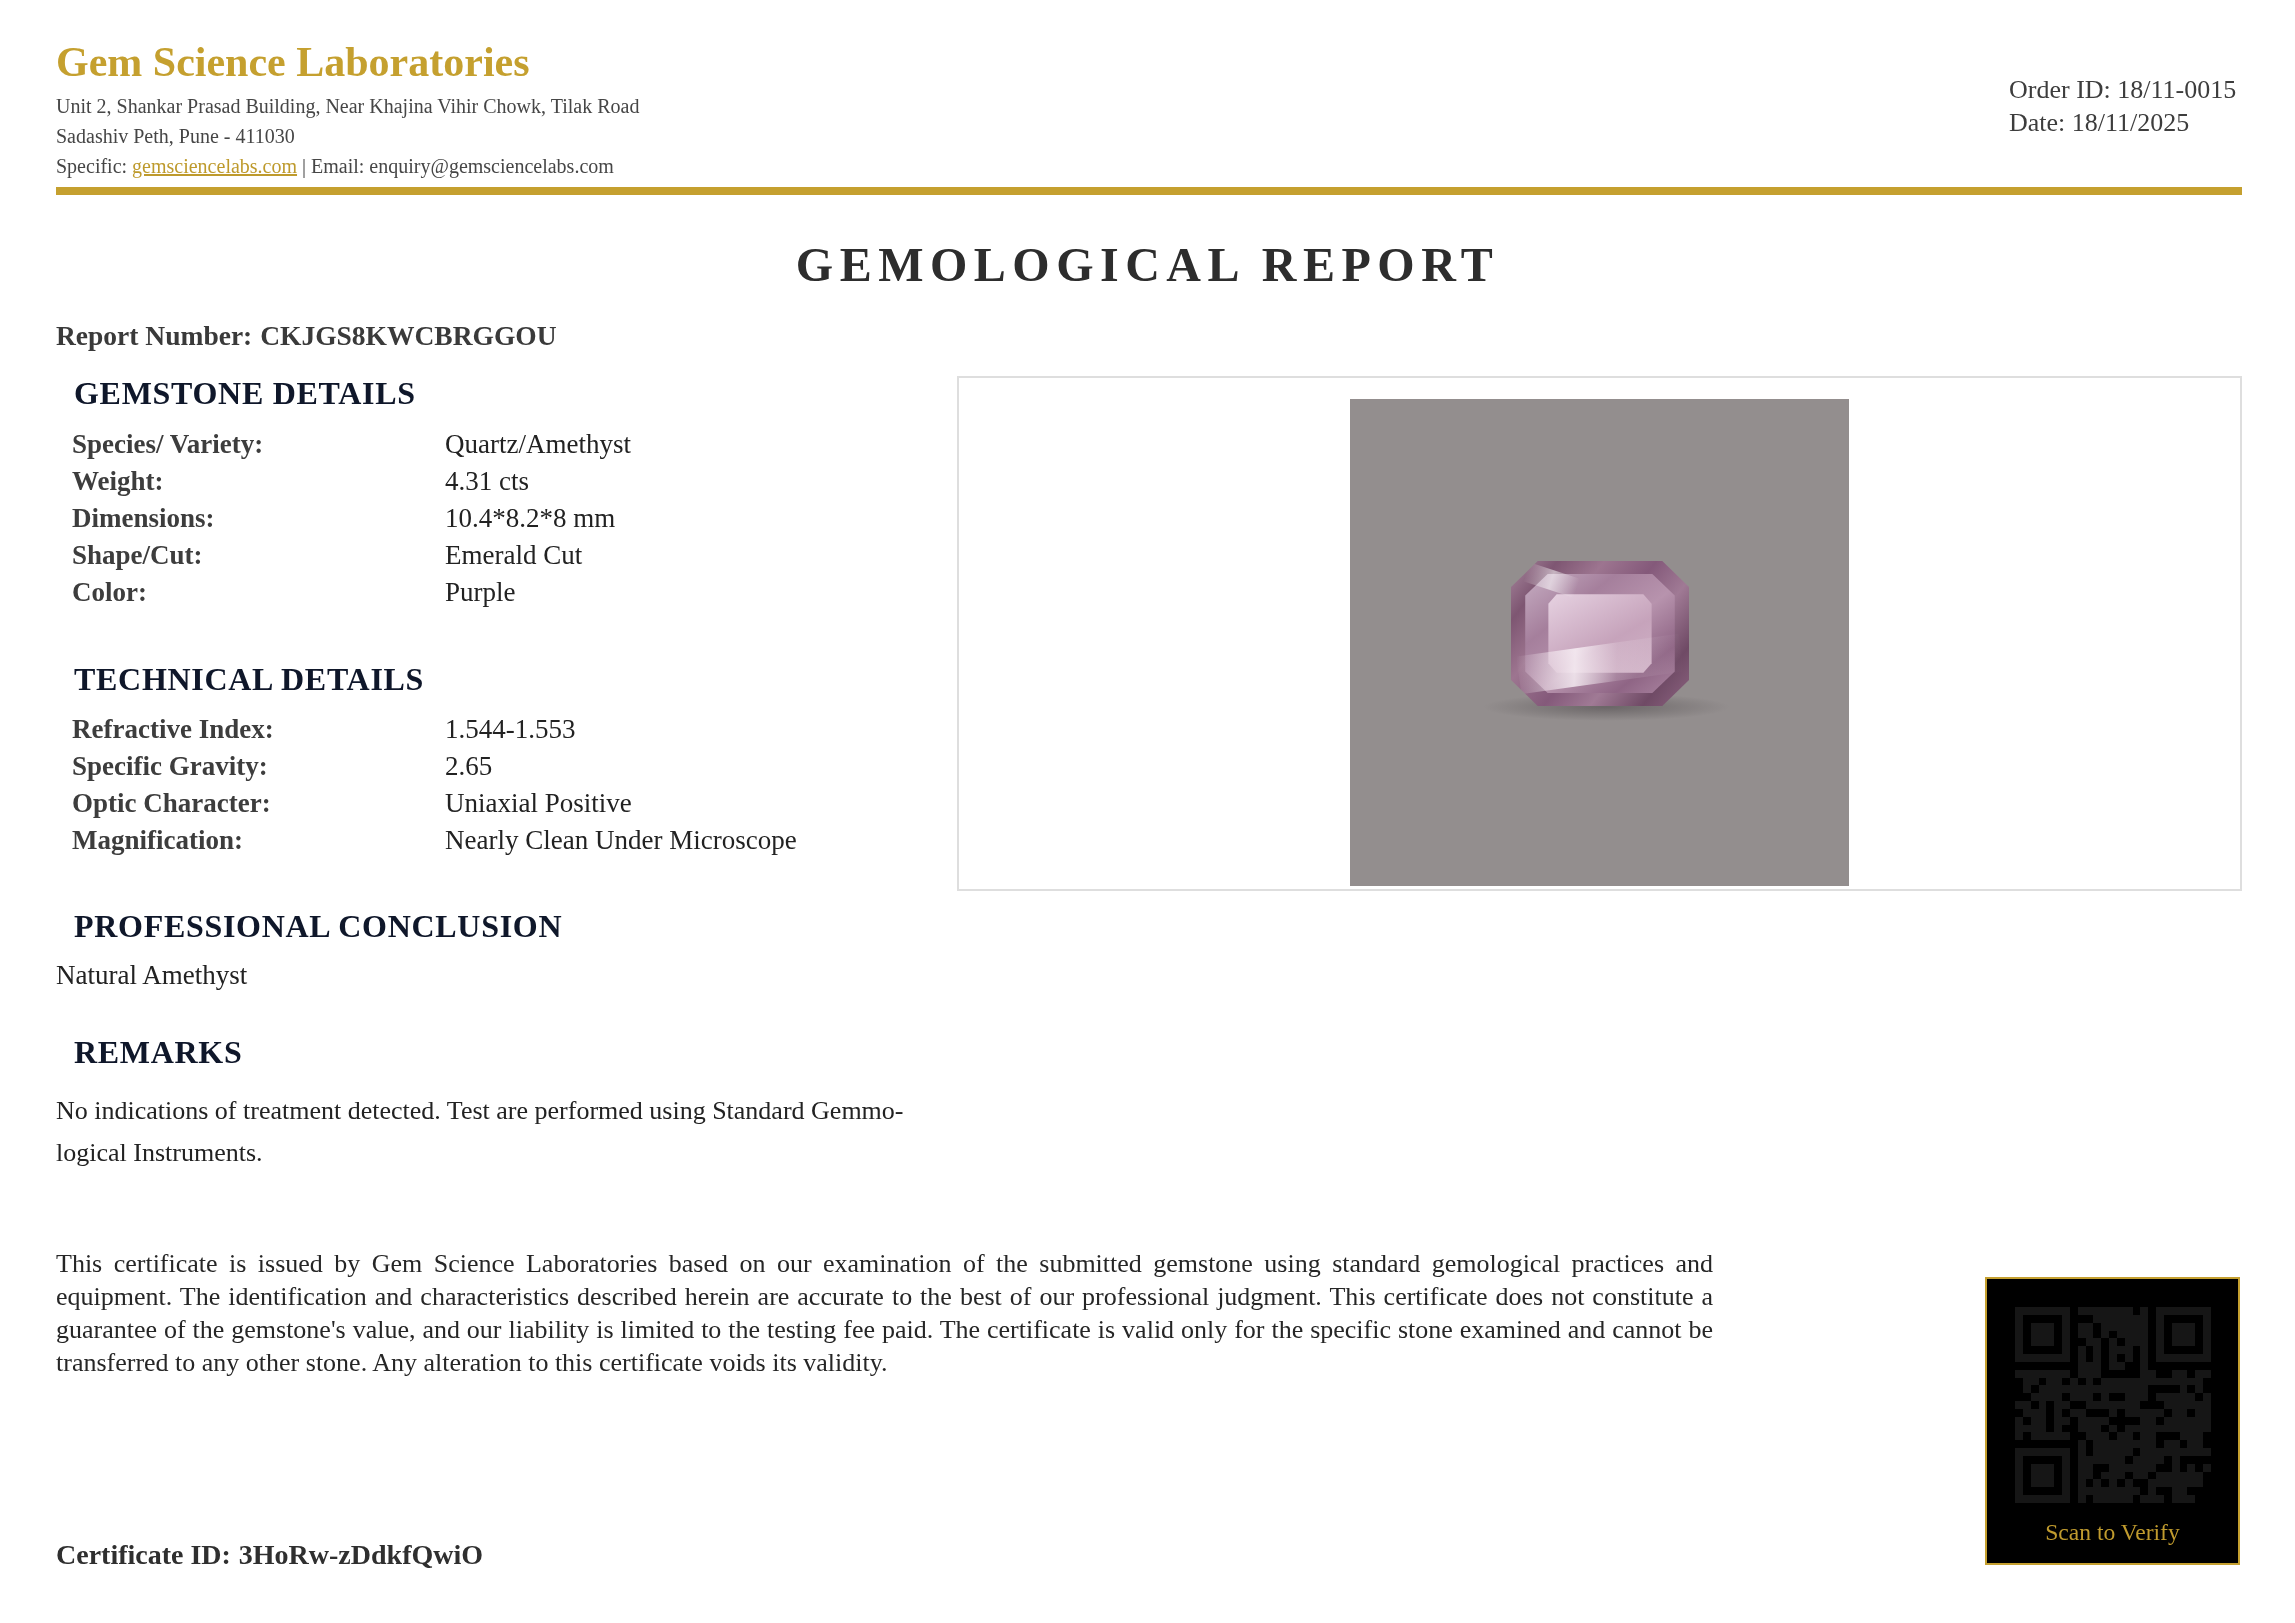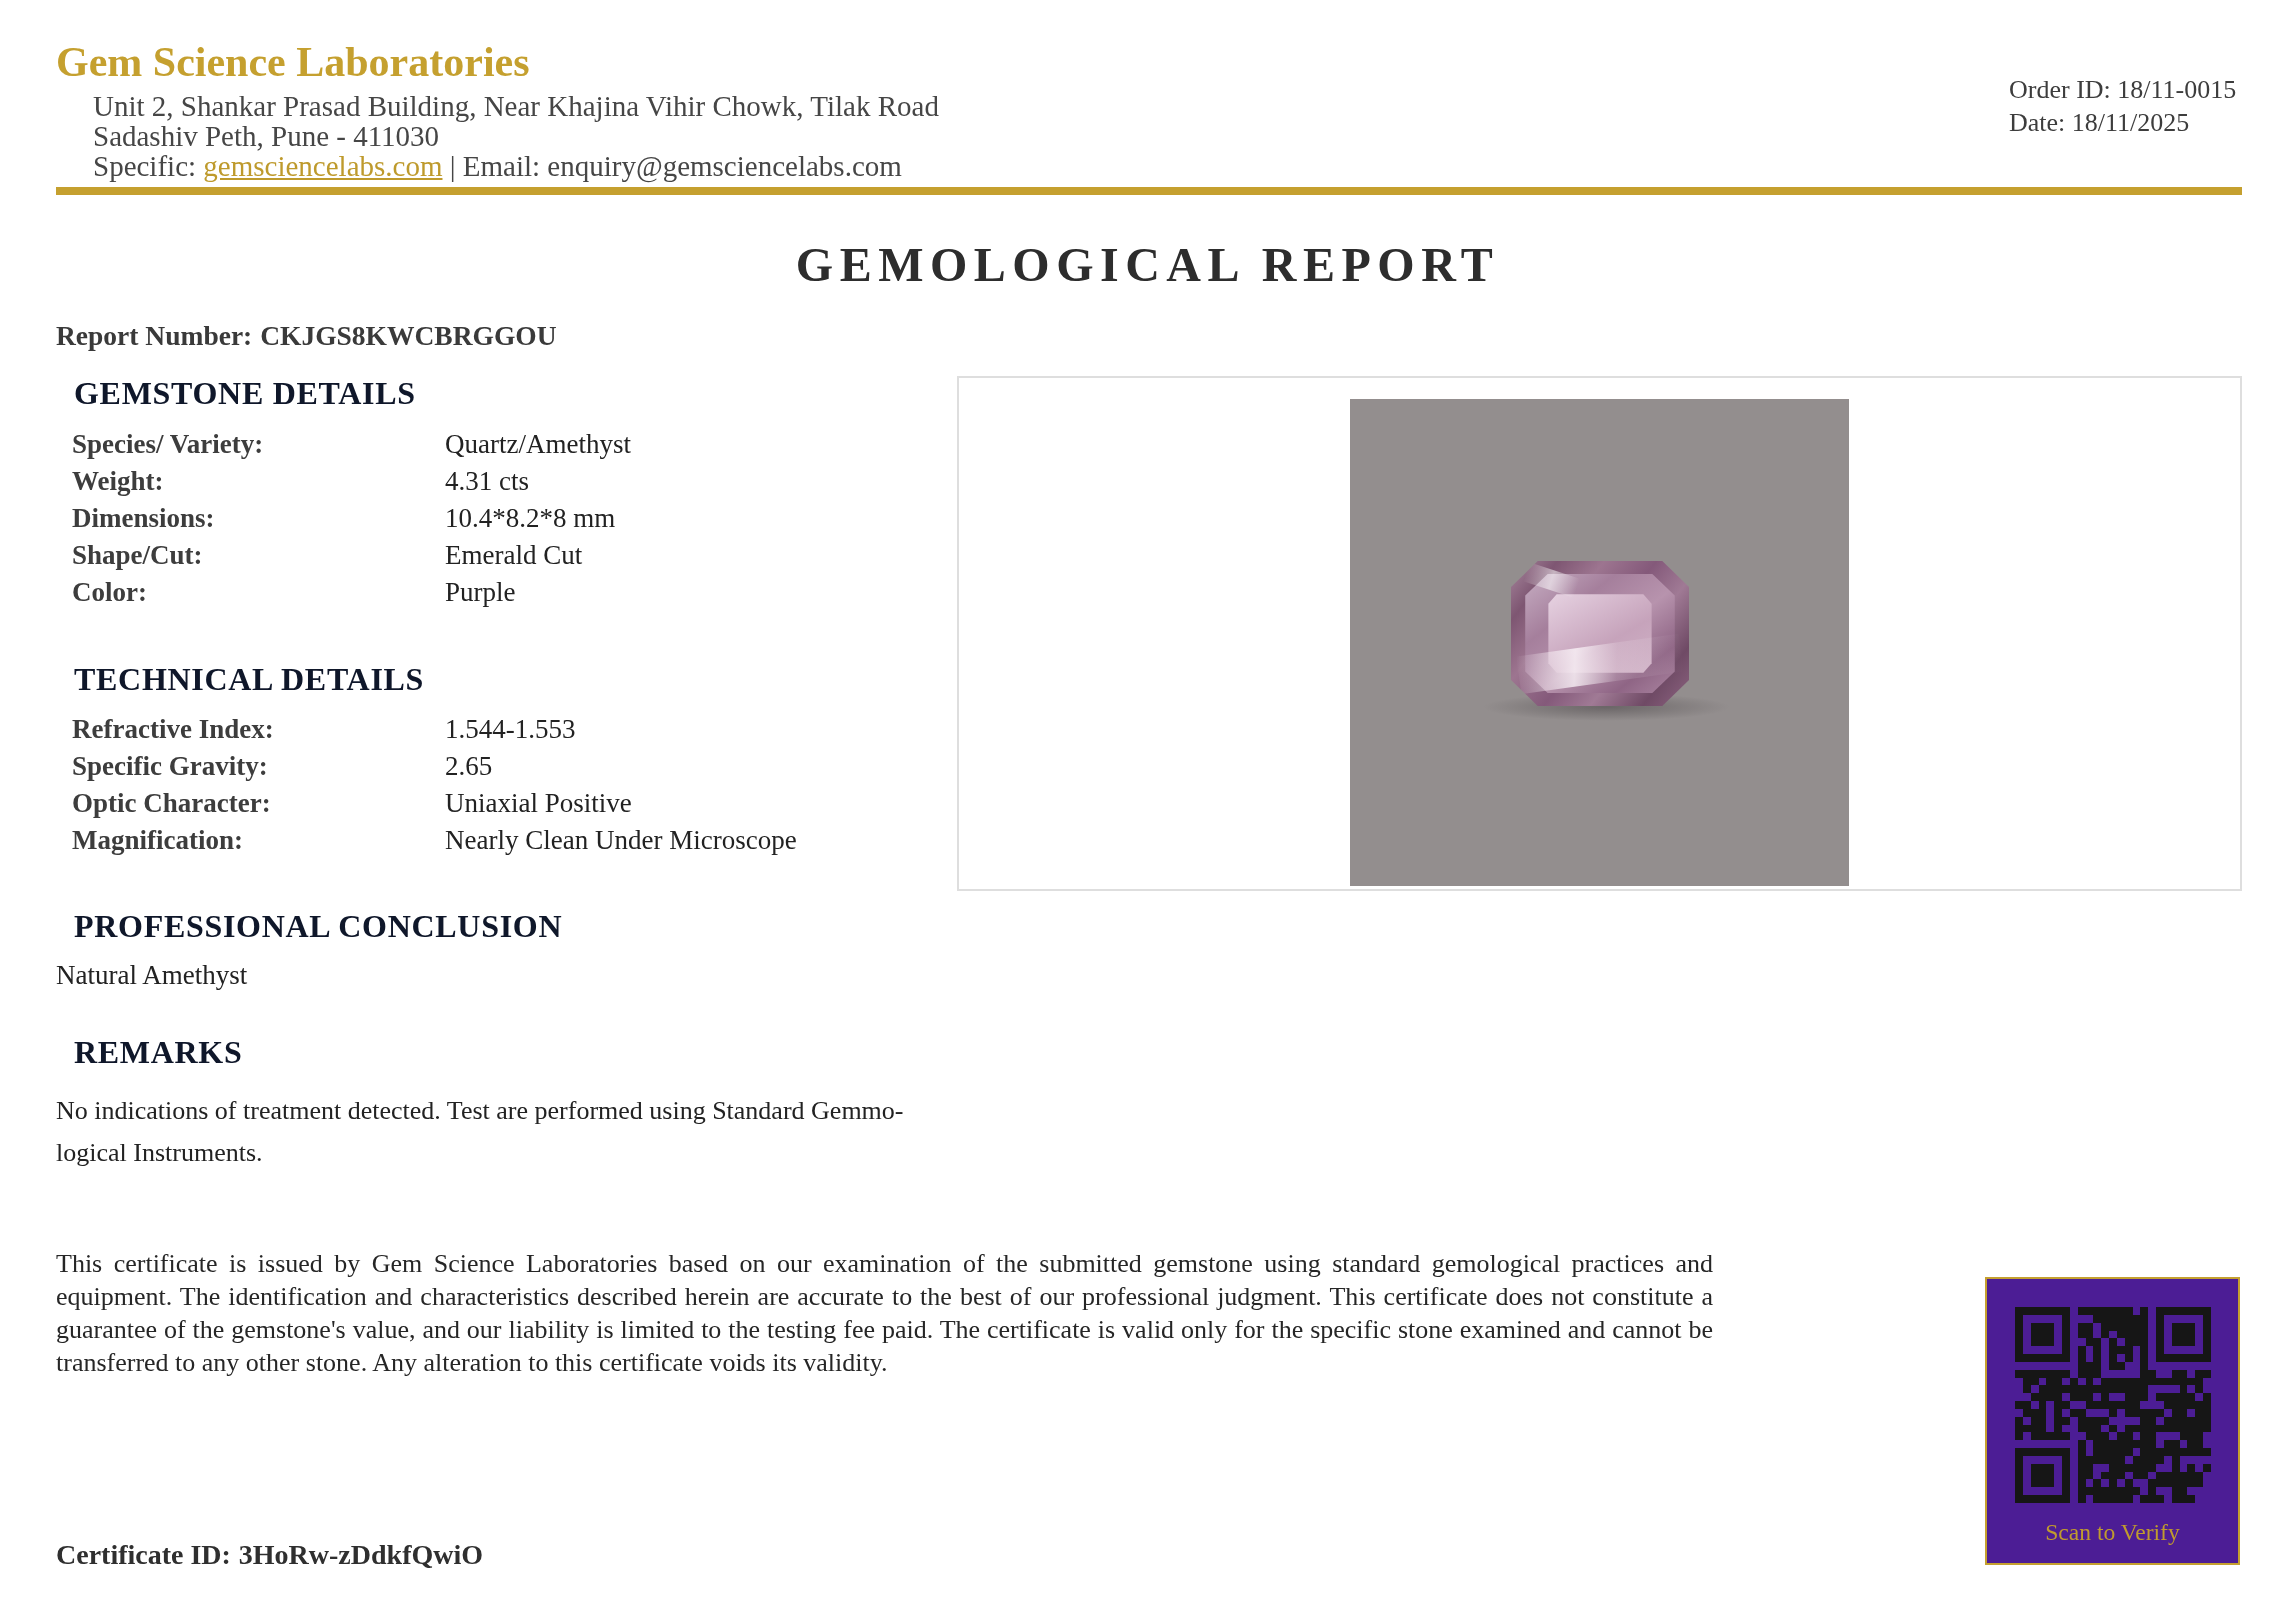--- a/index.html
+++ b/index.html
@@ -2,21 +2,21 @@
 <html style="font-size:10.5px"><head>
 <meta charset="utf-8">
 <style>
   html,body{margin:0;padding:0;background:#ffffff;}
   .page{position:relative;width:2295px;height:1623px;background:#ffffff;
         font-family:"Liberation Serif", serif;color:#2e2e2e;overflow:hidden;border-radius:32px;}
 
   
   .header-left{position:absolute;left:56px;top:39px;}
   .lab-name{font-size:42px;font-weight:bold;color:#C5A02F;line-height:46px;margin:0 0 5.9px 0;}
-  .addr{font-size:29px;color:#464646;line-height:30px;margin-left:37px;}
+  .addr{font-size:20px;color:#464646;line-height:30px;}
   .site-link{color:#BE9A2C;text-decoration:underline;cursor:pointer;}
   .header-right{position:absolute;left:2009px;top:73px;font-size:26px;line-height:33px;color:#3d3d3d;}
   .gold-bar{position:absolute;left:56px;top:187px;width:2186px;height:7.9px;background:#C5A02F;}
 
   
   .doc-title{position:absolute;left:0;top:237px;width:100%;text-align:center;
              font-size:48px;font-weight:bold;letter-spacing:6.5px;color:#2d2d2d;}
   .report-line{position:absolute;left:56px;top:319px;font-size:27.5px;line-height:33px;
                font-weight:bold;color:#3a3a3a;}
   .inline-label{margin-right:7.9px;}
@@ -54,21 +54,21 @@
        clip-path:polygon(8% 0,92% 0,100% 12%,100% 88%,92% 100%,8% 100%,0 88%,0 12%);
        background:linear-gradient(150deg,#e6d2e1 0%,#d6bace 30%,#c6a3bb 60%,#d0b2c6 100%);}
   .gem-shine{position:absolute;left:4%;top:58%;width:92%;height:26%;transform:rotate(-8deg);
        background:linear-gradient(100deg,rgba(255,250,253,0) 0%,rgba(255,250,253,0.75) 35%,
                                   rgba(255,250,253,0.15) 60%,rgba(255,250,253,0) 100%);}
   .gem-glint{position:absolute;left:8%;top:6%;width:30%;height:14%;transform:rotate(18deg);
        background:linear-gradient(90deg,rgba(255,255,255,0) 0%,rgba(255,255,255,0.55) 50%,rgba(255,255,255,0) 100%);}
 
   
   .qr-box{position:absolute;left:1985px;top:1277px;width:255px;height:288px;
-          border:2px solid #C5A02F;box-sizing:border-box;text-align:center;background:#4c1d95;}
+          border:2px solid #C5A02F;box-sizing:border-box;text-align:center;background:#000000;}
   .qr-svg{width:196px;height:196px;margin-top:28px;}
   .qr-caption{font-size:23.6px;color:#C09B2E;margin-top:13px;line-height:29px;}
 </style>
 </head>
 <body>
 
 <div class="page">
 
   <div class="header-left">
     <div class="lab-name">Gem Science Laboratories</div>

